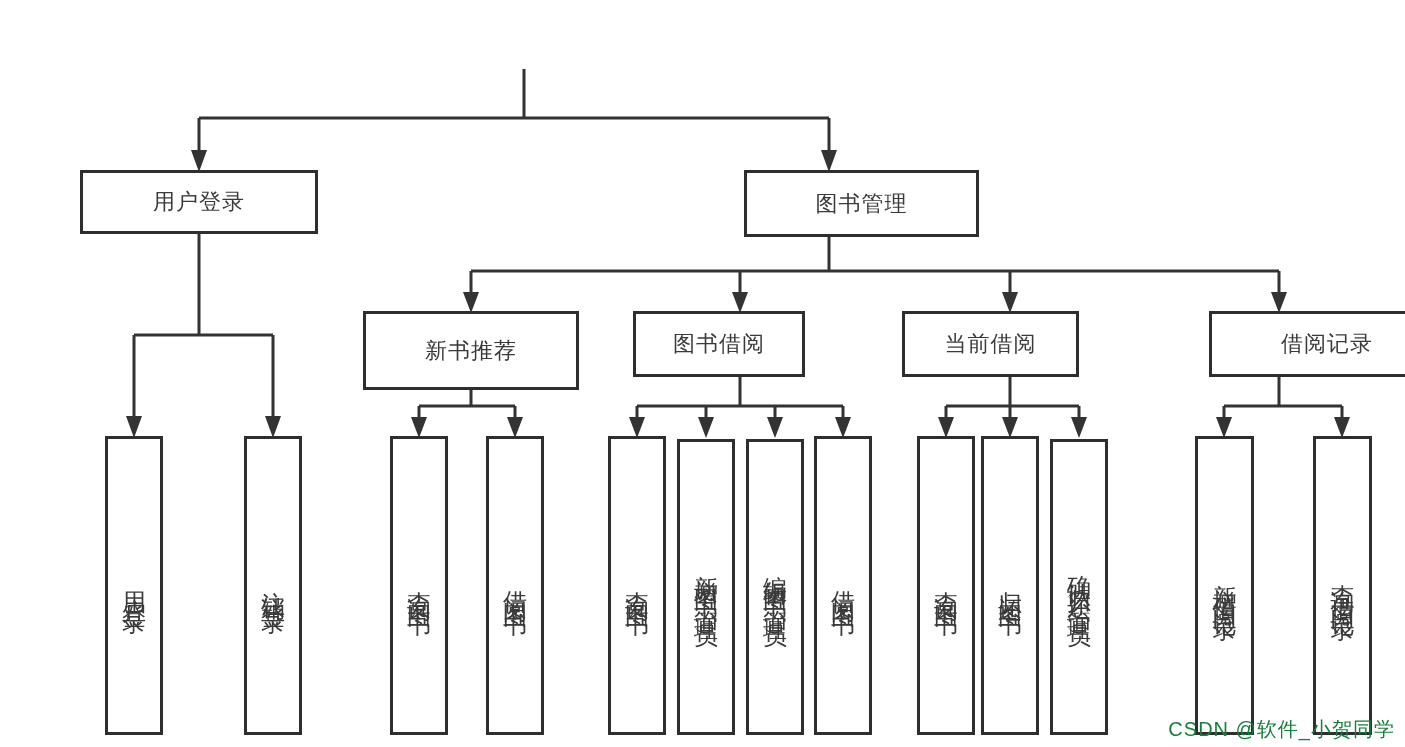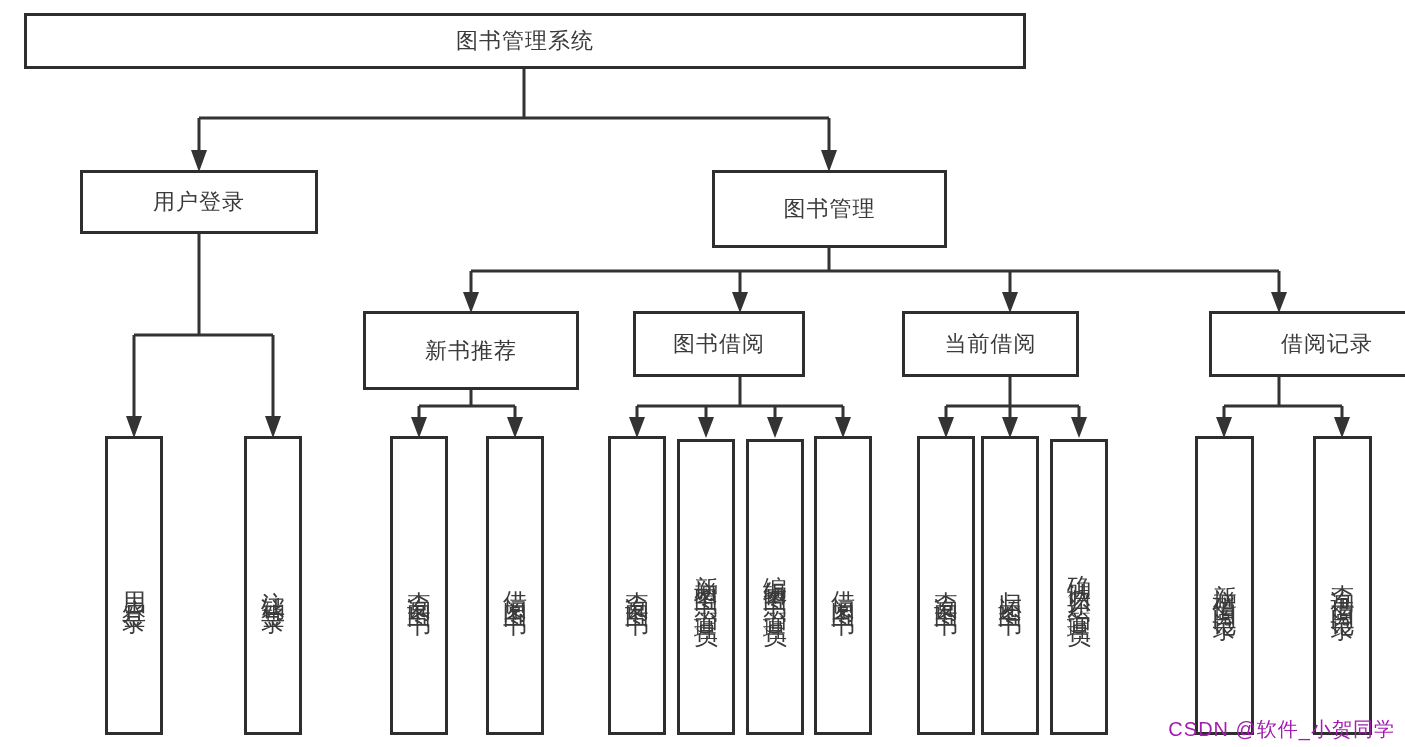--- a/index.html
+++ b/index.html
@@ -38,21 +38,21 @@
     position: absolute;
     left: 0;
     top: 0;
     pointer-events: none;
   }
   .watermark {
     position: absolute;
     right: 10px;
     bottom: 4px;
     font-size: 20px;
-    color: #a21caf;
+    color: #15803d;
     letter-spacing: 1px;
     white-space: nowrap;
     z-index: 5;
   }
 </style>
 </head>
 <body>
 
 <div class="canvas">
 
@@ -71,28 +71,25 @@
       M463 292 L479 292 L471 313 Z  M732 292 L748 292 L740 313 Z
       M1002 292 L1018 292 L1010 313 Z  M1271 292 L1287 292 L1279 313 Z
       M411 417 L427 417 L419 438 Z  M507 417 L523 417 L515 438 Z
       M629 417 L645 417 L637 438 Z  M698 417 L714 417 L706 438 Z
       M767 417 L783 417 L775 438 Z  M835 417 L851 417 L843 438 Z
       M938 417 L954 417 L946 438 Z  M1002 417 L1018 417 L1010 438 Z
       M1071 417 L1087 417 L1079 438 Z
       M1216 417 L1232 417 L1224 438 Z  M1334 417 L1350 417 L1342 438 Z"></path>
   </svg>
 
-  <div class="box" style="left:24px;top:13px;width:1002px;height:56px">
-    <span class="h-label">图书管理系统</span>
-  </div>
 
   <div class="box" style="left:80px;top:170px;width:238px;height:64px">
     <span class="h-label">用户登录</span>
   </div>
-  <div class="box" style="left:712px;top:170px;width:235px;height:78px">
+  <div class="box" style="left:744px;top:170px;width:235px;height:67px">
     <span class="h-label">图书管理</span>
   </div>
 
   <div class="box" style="left:363px;top:311px;width:216px;height:79px">
     <span class="h-label">新书推荐</span>
   </div>
   <div class="box" style="left:633px;top:311px;width:172px;height:66px">
     <span class="h-label">图书借阅</span>
   </div>
   <div class="box" style="left:902px;top:311px;width:177px;height:66px">

